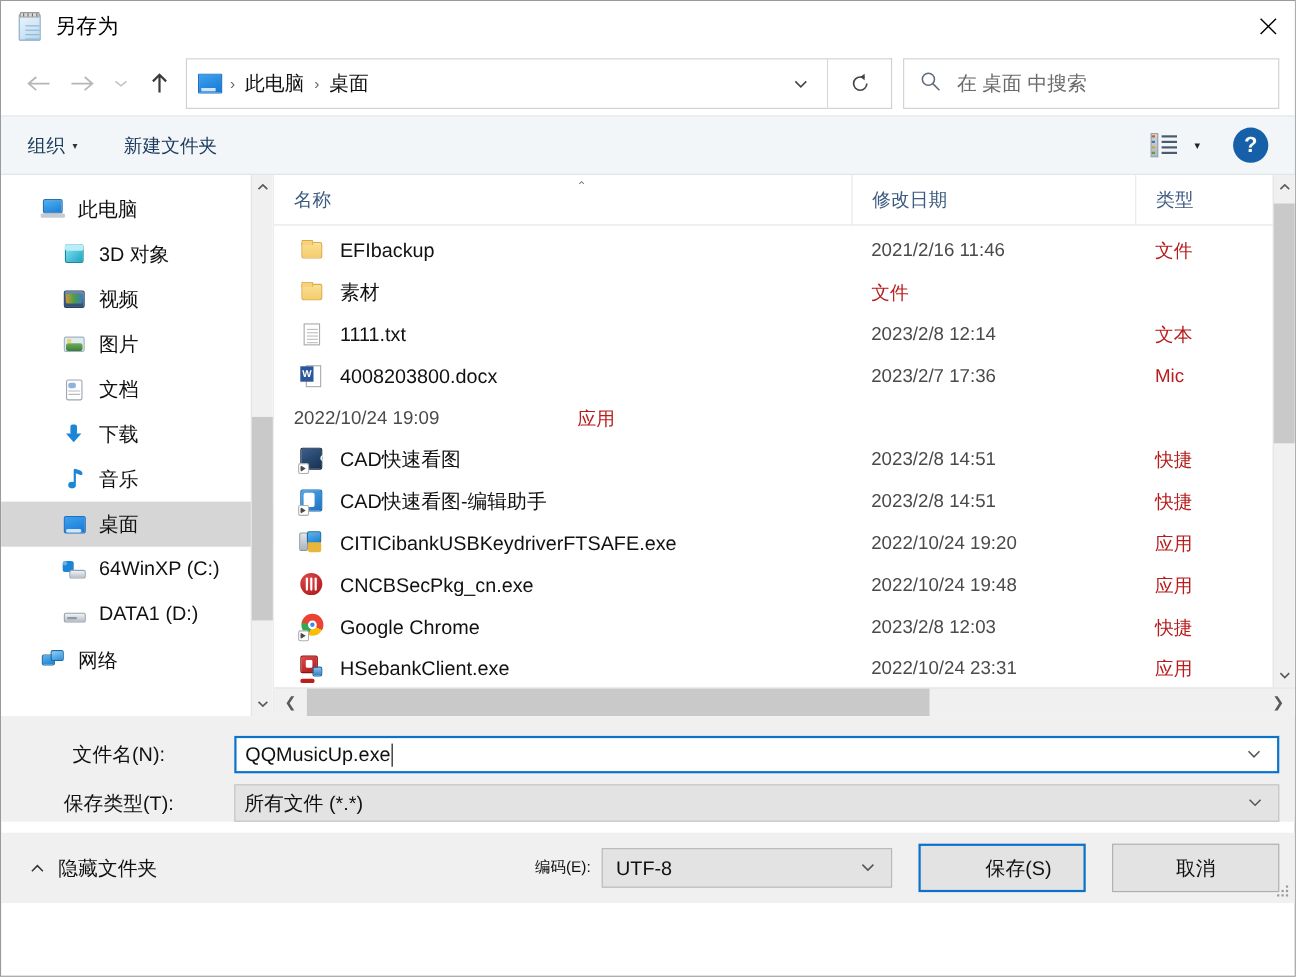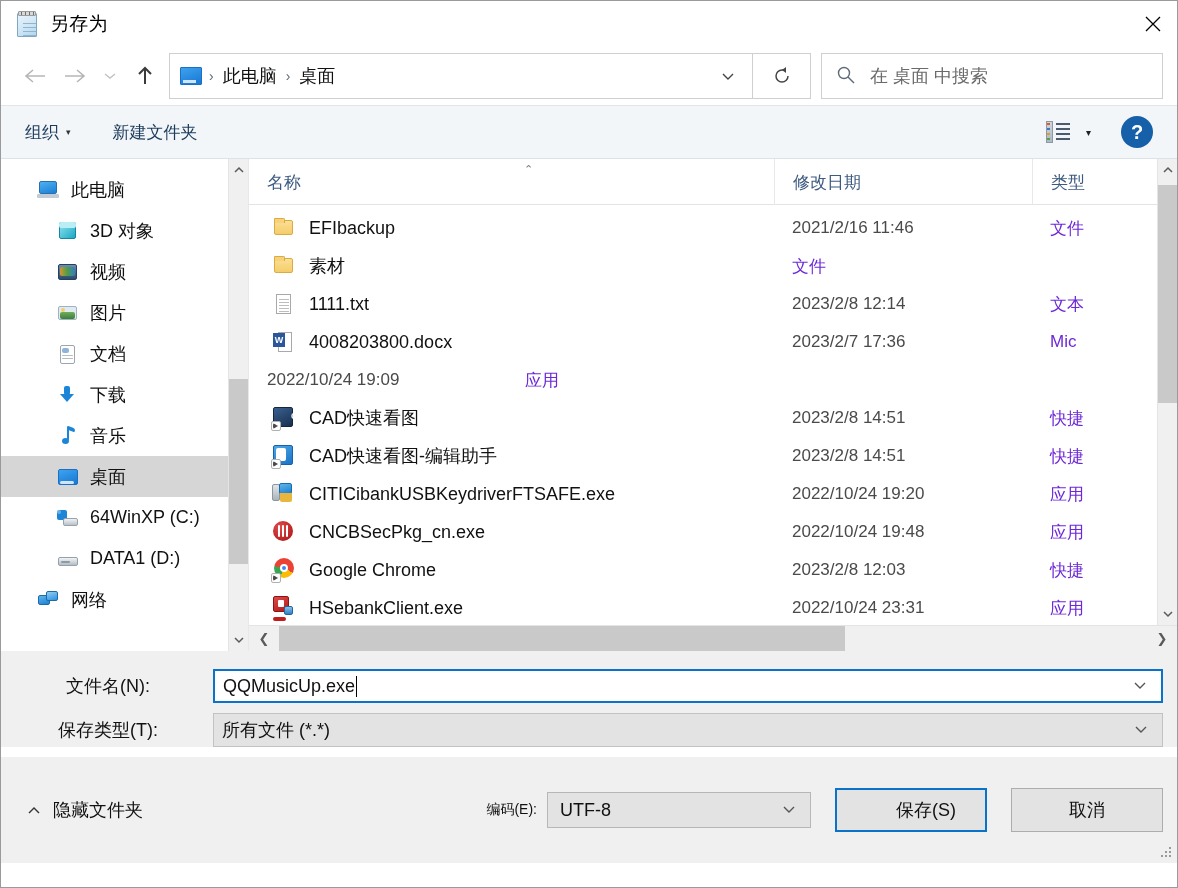--- a/index.html
+++ b/index.html
@@ -82,34 +82,34 @@
 
   .vscroll { position:absolute; right:0; top:0; width:20px; height:100%; background:#f0f0f0;
              border-left:1px solid #e4e4e4; }
   .vs-btn { height:22px; display:flex; align-items:center; justify-content:center;
             color:#5a5a5a; font-size:11px; }
   .vs-btn.bot { position:absolute; bottom:0; width:100%; }
   .vs-thumb { position:absolute; left:0; width:20px; background:#c9c9c9; }
 
   
   .filepane { flex:1; position:relative; background:#fff; overflow:hidden; }
-  .colhead { height:46px; display:flex; border-bottom:1px solid #e3e3e3;
+  .colhead { height:46px; display:flex; align-items:center; border-bottom:1px solid #e3e3e3;
              position:relative; }
   .col { font-size:17px; color:#3d5a80; padding-left:18px; height:46px;
          display:flex; align-items:center; }
   .col.name { width:525px; }
   .col.date { width:258px; border-left:1px solid #e8e8e8; }
   .col.type { width:90px; border-left:1px solid #e8e8e8; overflow:hidden; }
   .sort-caret { position:absolute; left:275px; top:4px; font-size:11px; color:#7a7a7a; }
   .rows { padding-top:4px; }
   .frow { height:38px; display:flex; align-items:center; }
   .fname { width:525px; display:flex; align-items:center; padding-left:22px;
            font-size:18px; color:#111; white-space:nowrap; }
   .fdate { width:258px; padding-left:18px; font-size:17px; color:#4a4a4a; white-space:nowrap; }
-  .ftype { width:90px; padding-left:18px; font-size:17px; color:#6d28d9;
+  .ftype { width:90px; padding-left:18px; font-size:17px; color:#b91c1c;
            white-space:nowrap; overflow:hidden; }
   .ficon { width:26px; height:26px; margin-right:12px; flex:0 0 auto; position:relative; }
 
   
   .ic-folder { position:absolute; left:3px; top:5px; width:19px; height:15px;
                background:linear-gradient(#fbdf96,#f5cd6a); border:1px solid #d9ab41;
                border-radius:1px 2px 2px 2px; }
   .ic-folder:before { content:""; position:absolute; left:-1px; top:-3px; width:9px; height:4px;
                       background:#f7d27a; border:1px solid #d9ab41; border-bottom:none;
                       border-radius:1px 2px 0 0; }
@@ -132,21 +132,21 @@
   .frm-label { width:198px; text-align:center; padding-right:12px; font-size:18px; color:#111; }
   .combo { flex:1; height:34px; display:flex; align-items:center; padding:0 0 0 8px;
            position:relative; background:#fff; border:1px solid #a5a5a5; }
   .combo.focus { border:2px solid #0a72c8; }
   .combo.flat { background:#e3e3e3; border:1px solid #c2c2c2; }
   .combo-val { font-size:18px; color:#111; }
   .caret-sm { position:absolute; right:14px; color:#4a4a4a; font-size:12px; }
   .caret-input { display:inline-block; width:1px; height:21px; background:#000;
                  margin-left:1px; vertical-align:-4px; }
 
-  .footer { background:#f0f0f0; height:106px; display:flex; align-items:center;
+  .footer { background:#f0f0f0; height:64px; display:flex; align-items:center;
             padding:0 14px; position:relative; }
   .hidefolders { display:flex; align-items:center; font-size:18px; color:#111; margin-left:12px; }
   .hf-caret { margin-right:12px; font-size:13px; color:#333; }
   .enc-label { font-size:14px; color:#111; margin-right:10px; }
   .enc-combo { width:264px; height:36px; background:#e3e3e3; border:1px solid #b7b7b7;
                display:flex; align-items:center; padding-left:12px; position:relative; }
   .btn { height:44px; display:flex; align-items:center; justify-content:center;
          font-size:18px; color:#111; background:#e3e3e3; }
   .btn.primary { width:152px; border:2px solid #0a72c8; margin-left:24px;padding-left:30px; }
   .btn.plain { width:152px; border:1px solid #adadad; margin-left:24px; }

